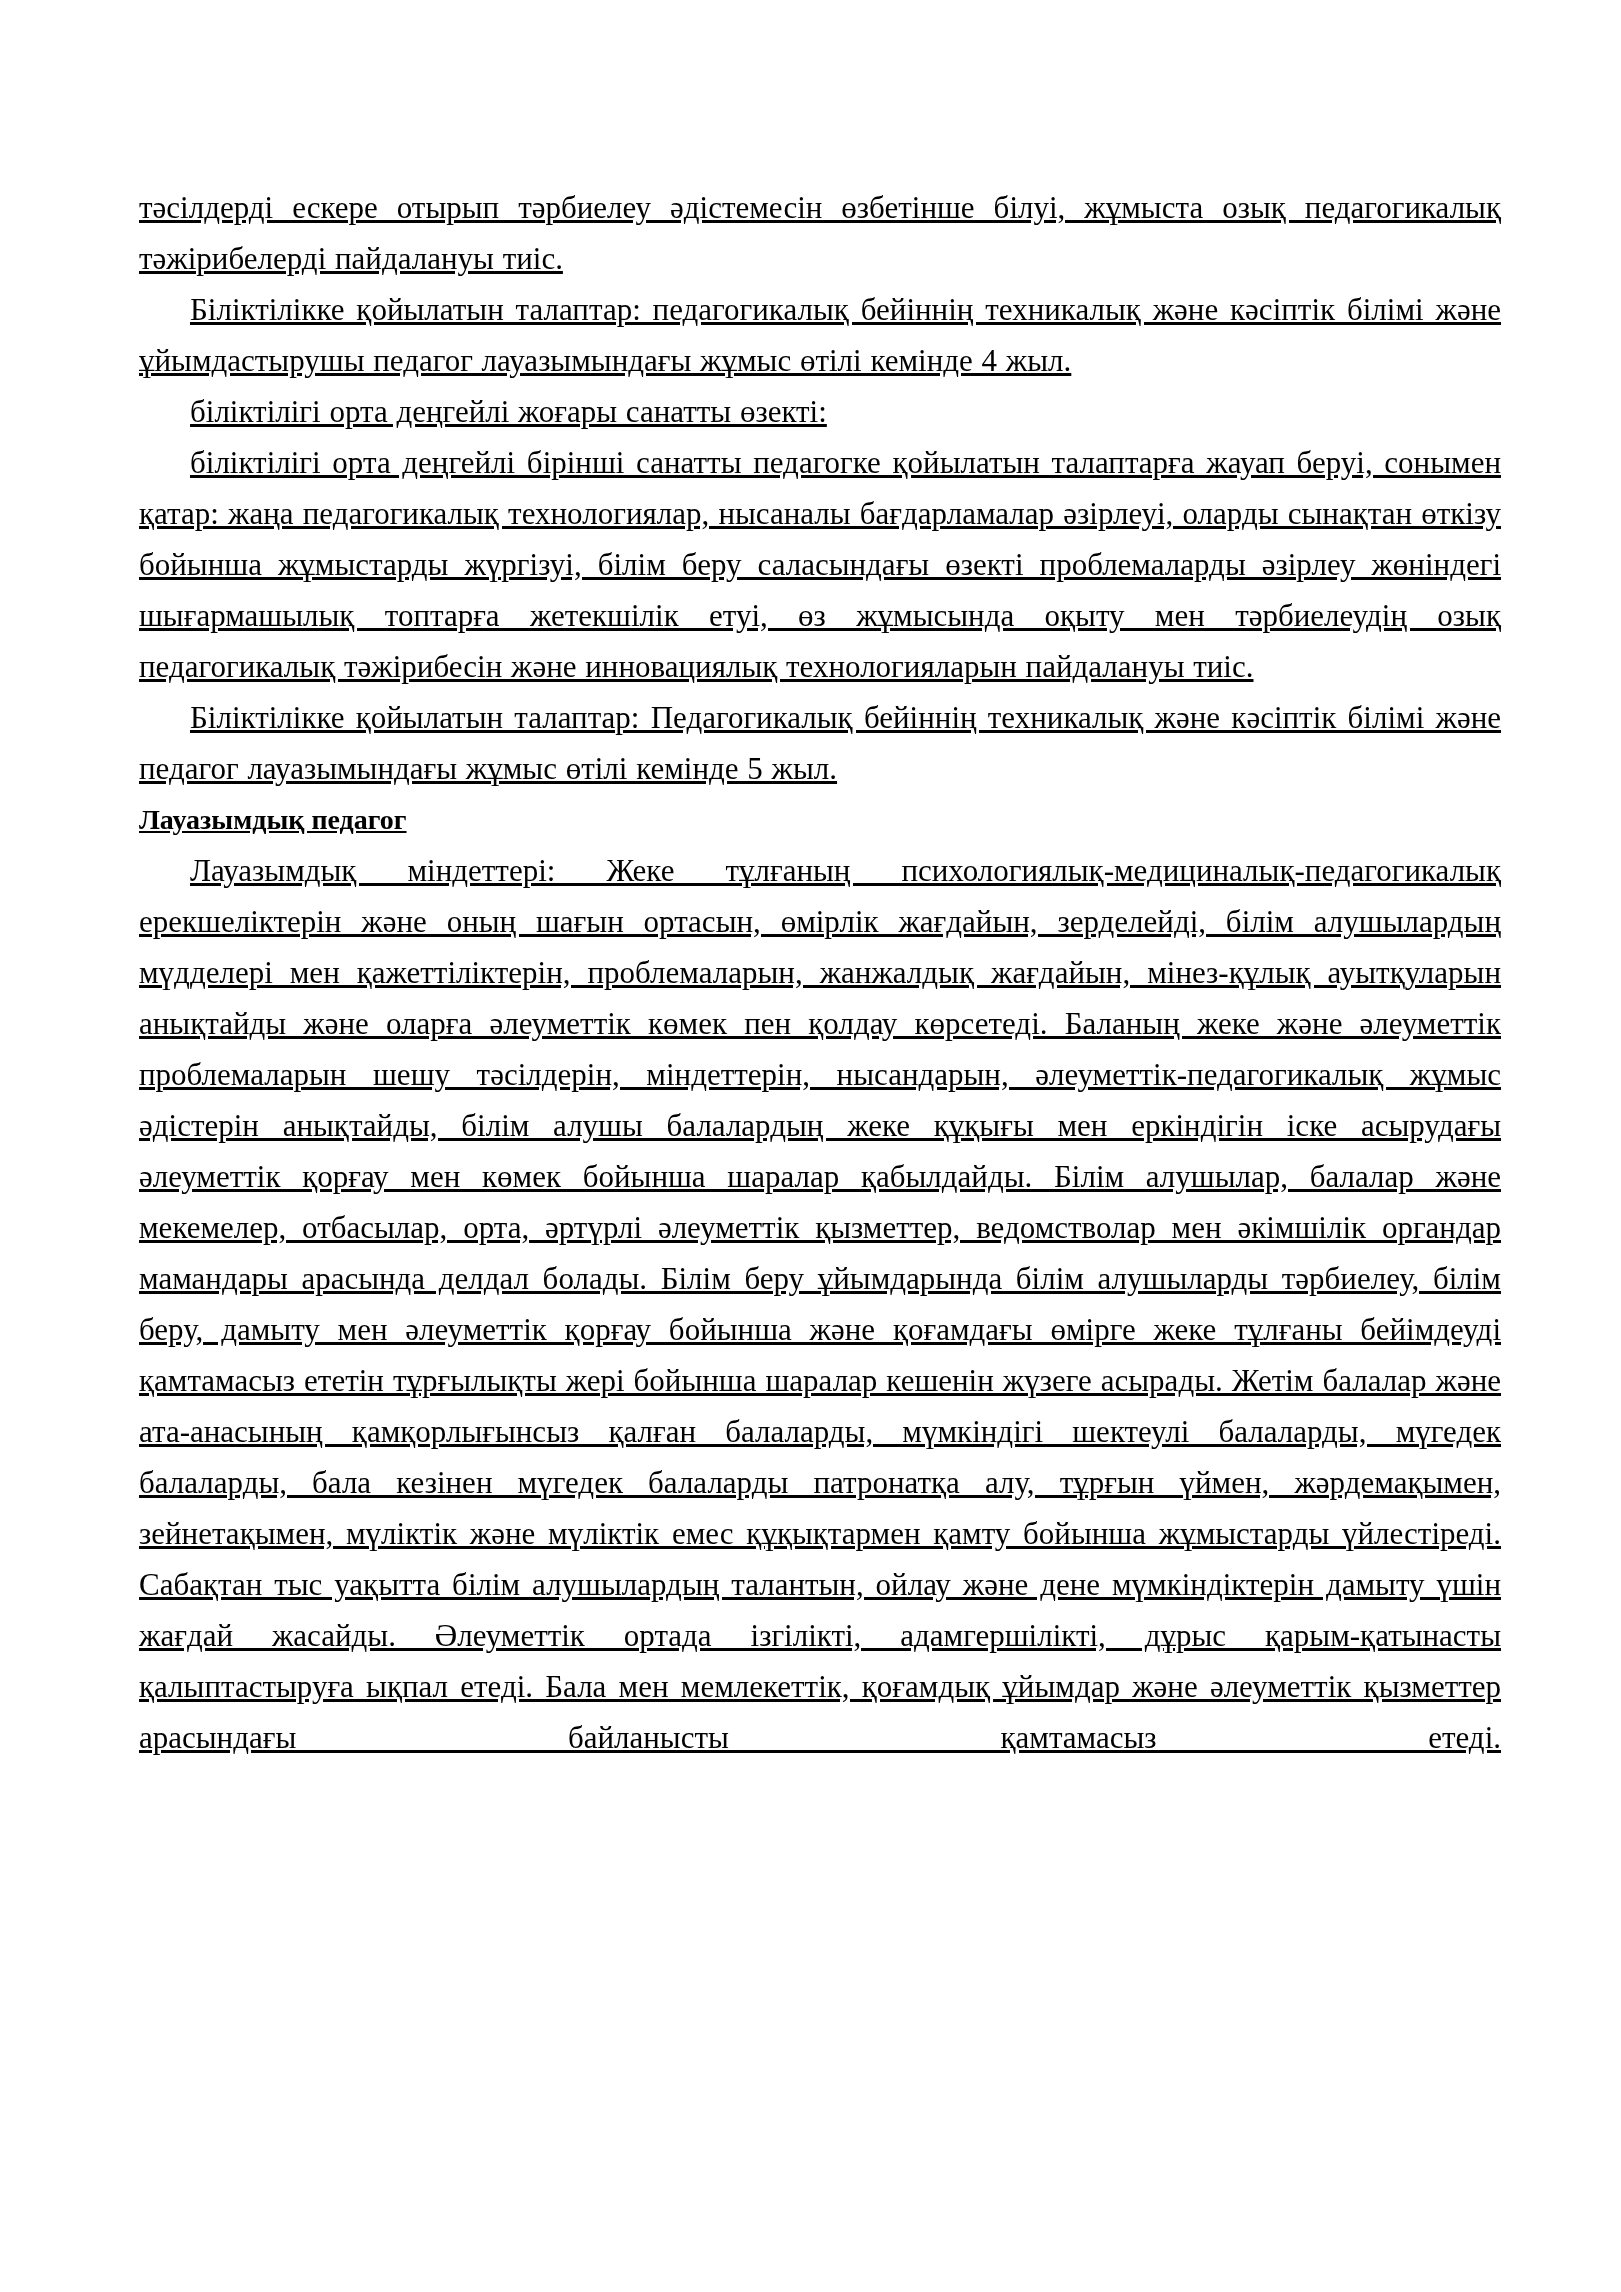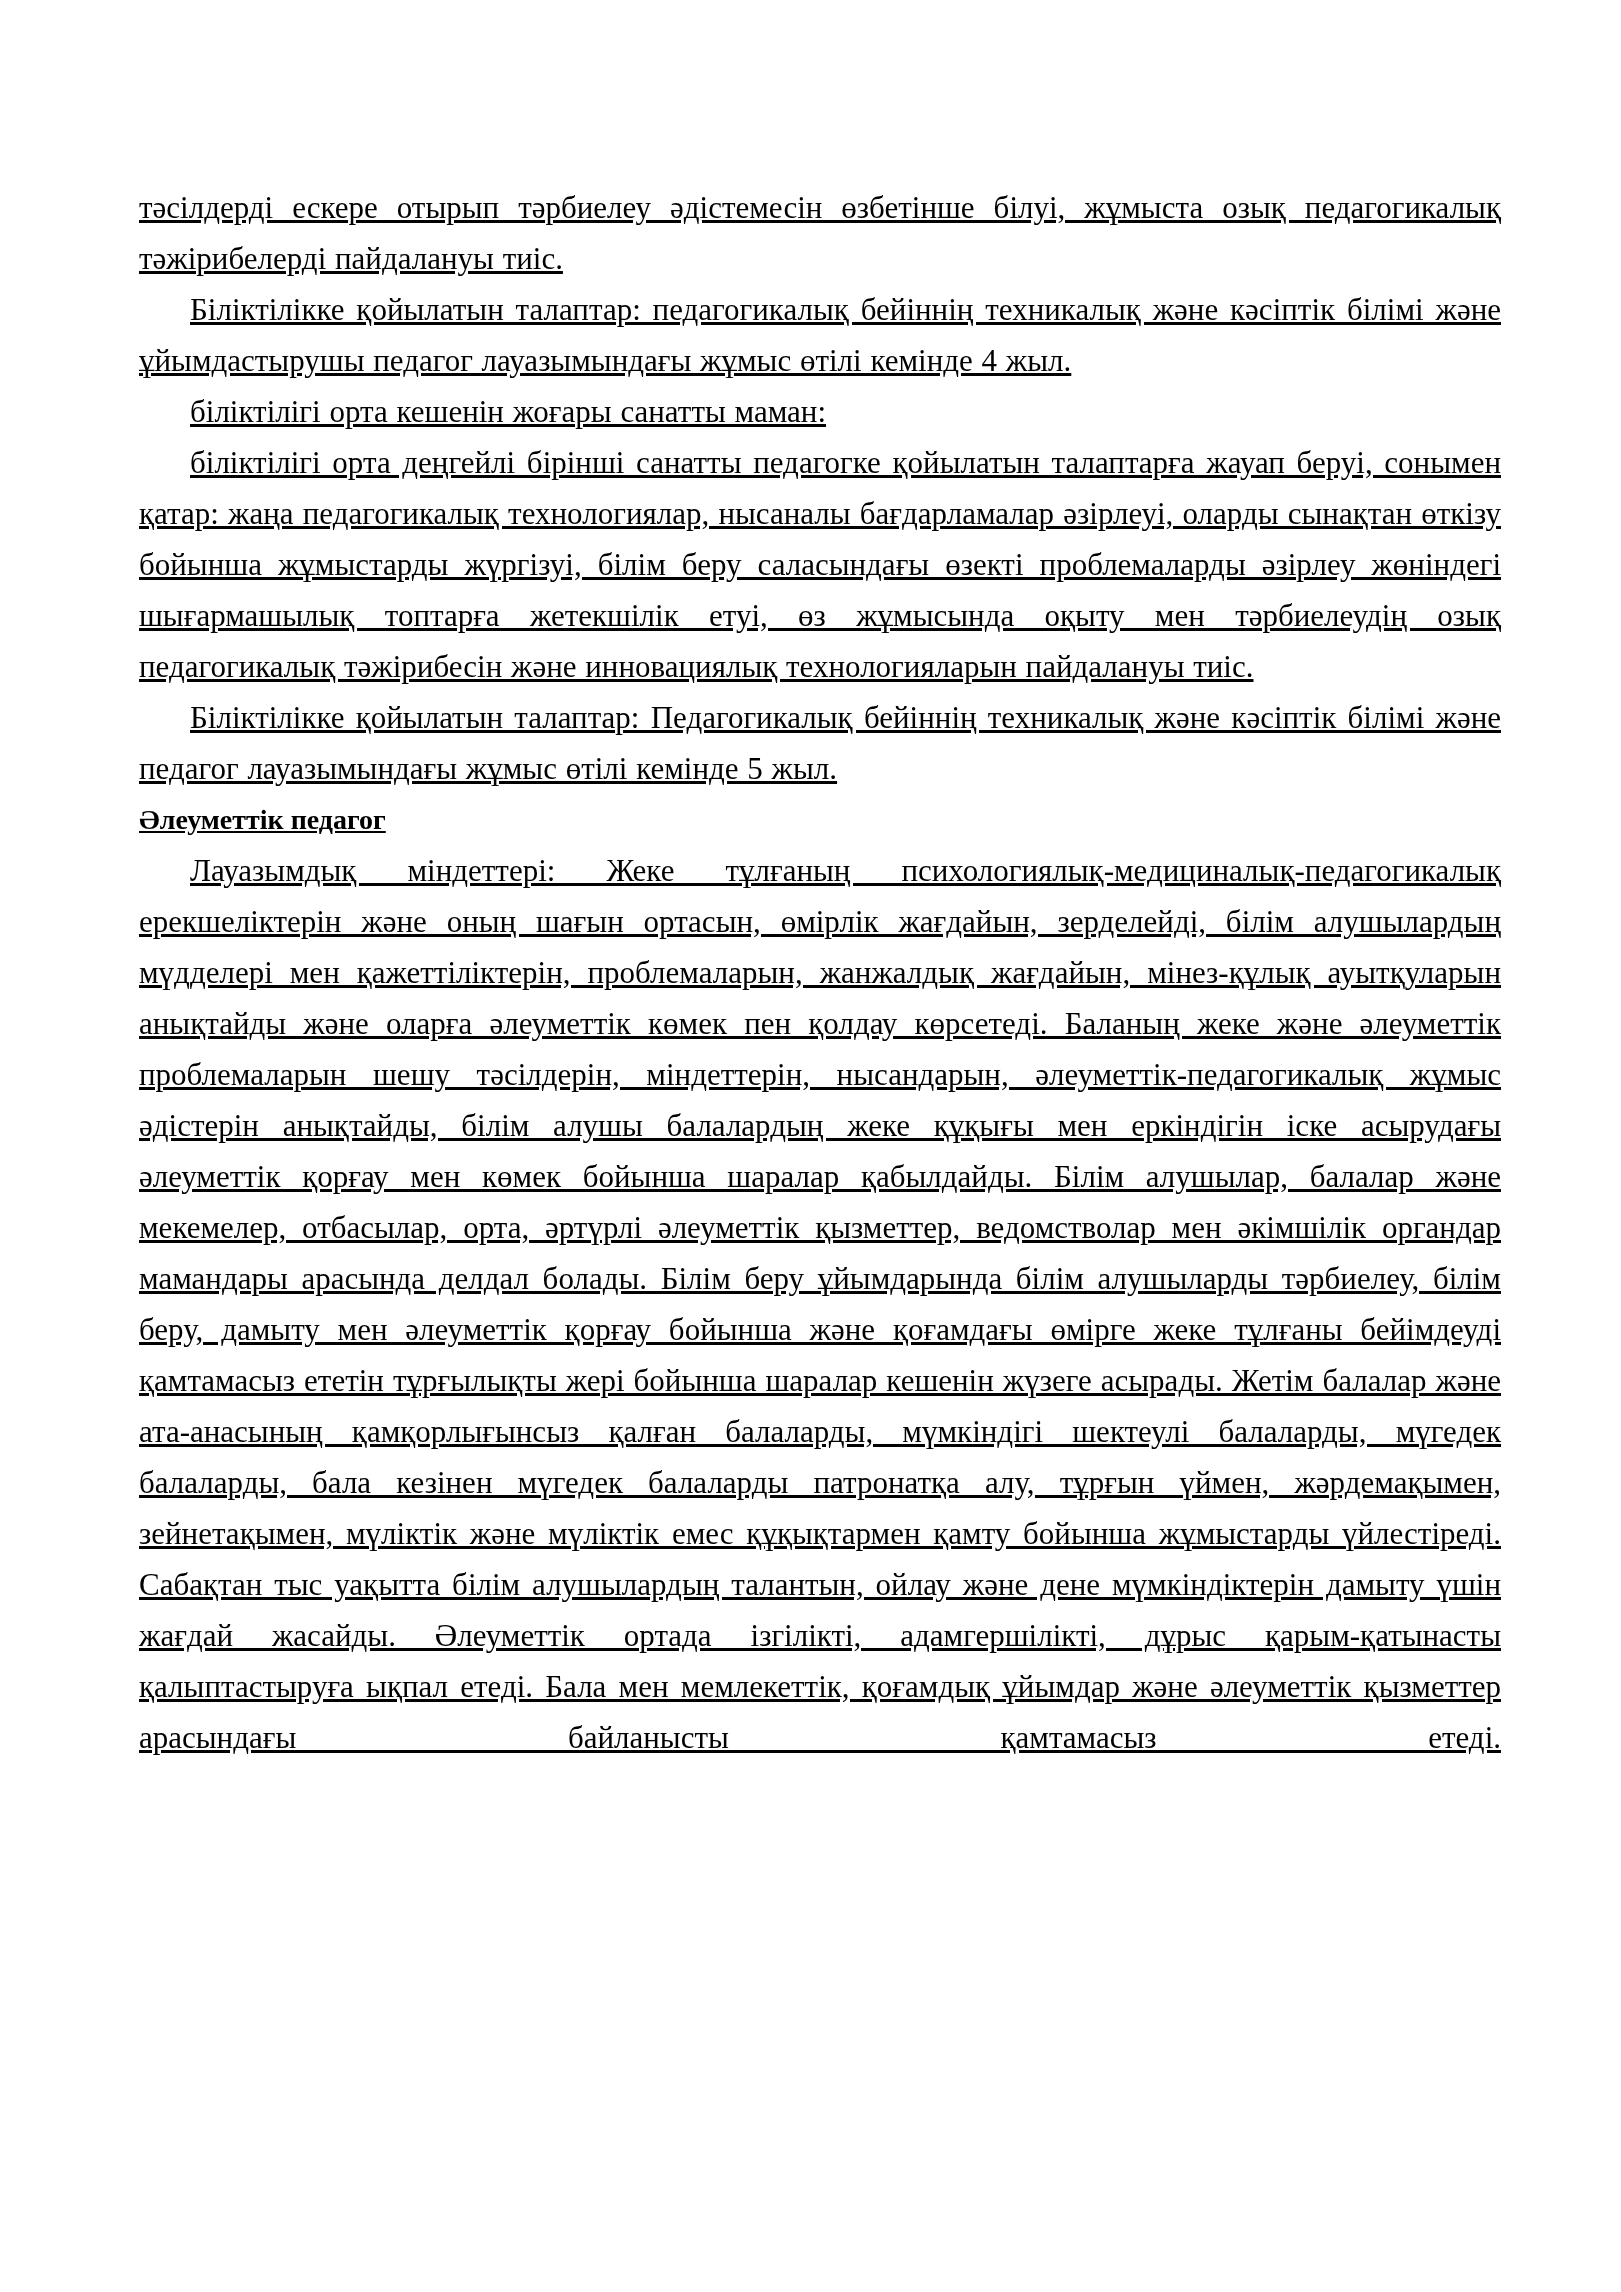--- a/index.html
+++ b/index.html
@@ -48,23 +48,23 @@
   }
 </style>
 </head>
 <body>
 
 <div class="page">
   <p class="para no-indent">тәсілдерді ескере отырып тәрбиелеу әдістемесін өзбетінше білуі, жұмыста озық педагогикалық тәжірибелерді пайдалануы тиіс.</p>
 
   <p class="para">Біліктілікке қойылатын талаптар: педагогикалық бейіннің техникалық және кәсіптік білімі және ұйымдастырушы педагог лауазымындағы жұмыс өтілі кемінде 4 жыл.</p>
 
-  <p class="para">біліктілігі орта кешенін жоғары санатты маман:</p>
+  <p class="para">біліктілігі орта деңгейлі жоғары санатты өзекті:</p>
 
   <p class="para">біліктілігі орта деңгейлі бірінші санатты педагогке қойылатын талаптарға жауап беруі, сонымен қатар: жаңа педагогикалық технологиялар, нысаналы бағдарламалар әзірлеуі, оларды сынақтан өткізу бойынша жұмыстарды жүргізуі, білім беру саласындағы өзекті проблемаларды әзірлеу жөніндегі шығармашылық топтарға жетекшілік етуі, өз жұмысында оқыту мен тәрбиелеудің озық педагогикалық тәжірибесін және инновациялық технологияларын пайдалануы тиіс.</p>
 
   <p class="para">Біліктілікке қойылатын талаптар: Педагогикалық бейіннің техникалық және кәсіптік білімі және педагог лауазымындағы жұмыс өтілі кемінде 5 жыл.</p>
 
-  <h2 class="heading">Әлеуметтік педагог</h2>
+  <h2 class="heading">Лауазымдық педагог</h2>
 
   <p class="para justify-last">Лауазымдық міндеттері: Жеке тұлғаның психологиялық-медициналық-педагогикалық ерекшеліктерін және оның шағын ортасын, өмірлік жағдайын, зерделейді, білім алушылардың мүдделері мен қажеттіліктерін, проблемаларын, жанжалдық жағдайын, мінез-құлық ауытқуларын анықтайды және оларға әлеуметтік көмек пен қолдау көрсетеді. Баланың жеке және әлеуметтік проблемаларын шешу тәсілдерін, міндеттерін, нысандарын, әлеуметтік-педагогикалық жұмыс әдістерін анықтайды, білім алушы балалардың жеке құқығы мен еркіндігін іске асырудағы әлеуметтік қорғау мен көмек бойынша шаралар қабылдайды. Білім алушылар, балалар және мекемелер, отбасылар, орта, әртүрлі әлеуметтік қызметтер, ведомстволар мен әкімшілік органдар мамандары арасында делдал болады. Білім беру ұйымдарында білім алушыларды тәрбиелеу, білім беру, дамыту мен әлеуметтік қорғау бойынша және қоғамдағы өмірге жеке тұлғаны бейімдеуді қамтамасыз ететін тұрғылықты жері бойынша шаралар кешенін жүзеге асырады. Жетім балалар және ата-анасының қамқорлығынсыз қалған балаларды, мүмкіндігі шектеулі балаларды, мүгедек балаларды, бала кезінен мүгедек балаларды патронатқа алу, тұрғын үймен, жәрдемақымен, зейнетақымен, мүліктік және мүліктік емес құқықтармен қамту бойынша жұмыстарды үйлестіреді. Сабақтан тыс уақытта білім алушылардың талантын, ойлау және дене мүмкіндіктерін дамыту үшін жағдай жасайды. Әлеуметтік ортада ізгілікті, адамгершілікті, дұрыс қарым-қатынасты қалыптастыруға ықпал етеді. Бала мен мемлекеттік, қоғамдық ұйымдар және әлеуметтік қызметтер арасындағы байланысты қамтамасыз етеді.</p>
 </div>
 
 
 </body></html>

